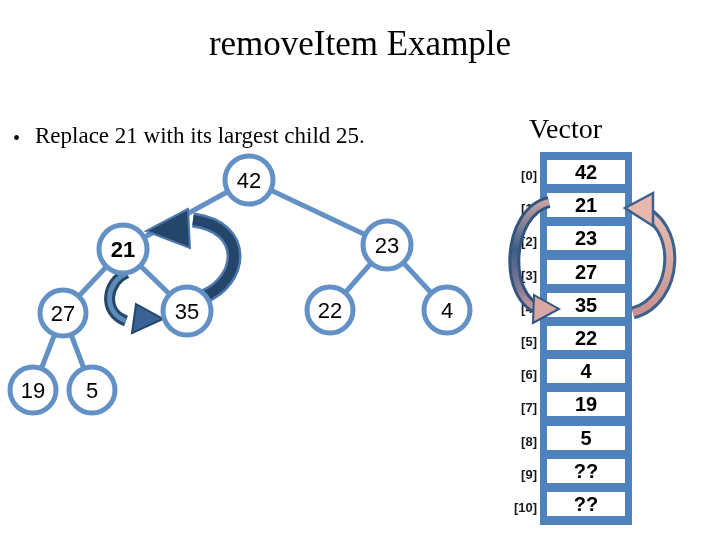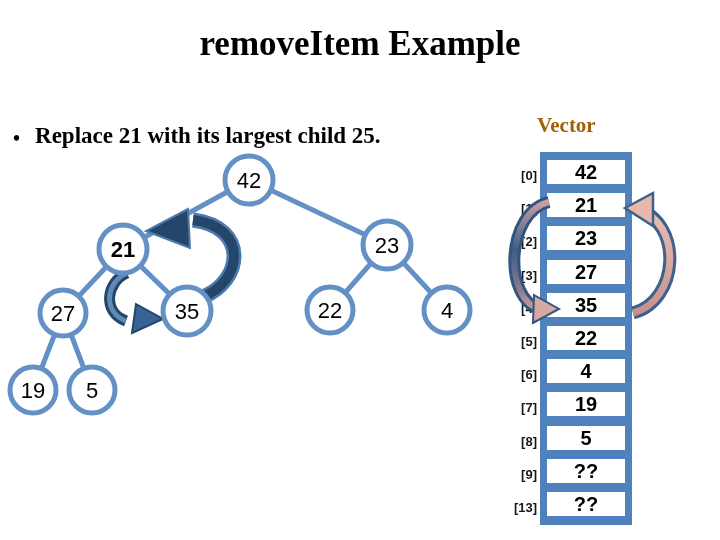--- a/index.html
+++ b/index.html
@@ -1,24 +1,24 @@
 <!DOCTYPE html>
 <html><head>
 <meta charset="utf-8">
 <style>
   html,body{margin:0;padding:0;background:#fff;}
   .slide{position:relative;width:720px;height:540px;background:#ffffff;overflow:hidden;
          font-family:"Liberation Sans",sans-serif;}
-  .serif{font-family:"Liberation Serif",serif;font-weight:bold;}
+  .serif{font-family:"Liberation Serif",serif;}
   .title{position:absolute;top:24px;left:0;width:720px;text-align:center;
          font-size:35px;color:#000;}
   .bullet-line{position:absolute;top:123px;left:13px;display:flex;align-items:flex-start;
          font-size:23px;color:#000;}
   .bullet-glyph{font-size:20px;line-height:30px;margin-right:15px;}
-  .vector-title{position:absolute;top:113px;left:529px;font-size:21px;color:#a16207;margin-left:8px;}
+  .vector-title{position:absolute;top:113px;left:529px;font-size:28px;color:#000000;}
   svg{position:absolute;left:0;top:0;}
   .tree-svg{width:720px;height:540px;}
   .node-text{font-family:"Liberation Sans",sans-serif;font-size:22px;fill:#000;}
   .node-text.bold{font-weight:bold;}
   .vector-frame{position:absolute;left:540px;top:152px;width:92px;height:373px;
          background:#4F81BD;}
   .vector-cell{position:absolute;left:7px;width:78px;height:24px;background:#ffffff;
          text-align:center;font-size:20px;font-weight:bold;line-height:24px;color:#000;}
   .vector-index{position:absolute;left:494px;width:43px;height:17px;text-align:right;
          font-size:13px;font-weight:bold;color:#17171f;line-height:17px;}
@@ -132,21 +132,21 @@
   <div class="vector-index" style="top:167px">[0]</div>
   <div class="vector-index" style="top:200px">[1]</div>
   <div class="vector-index" style="top:233px">[2]</div>
   <div class="vector-index" style="top:267px">[3]</div>
   <div class="vector-index" style="top:300px">[4]</div>
   <div class="vector-index" style="top:333px">[5]</div>
   <div class="vector-index" style="top:366px">[6]</div>
   <div class="vector-index" style="top:399px">[7]</div>
   <div class="vector-index" style="top:433px">[8]</div>
   <div class="vector-index" style="top:466px">[9]</div>
-  <div class="vector-index" style="top:499px">[13]</div>
+  <div class="vector-index" style="top:499px">[10]</div>
 
   <svg class="arrows-svg" viewBox="0 0 720 540">
     <defs>
       <linearGradient id="gradL" gradientUnits="userSpaceOnUse" x1="0" y1="196" x2="0" y2="315">
         <stop offset="0" stop-color="#D9A8A4"></stop>
         <stop offset="0.45" stop-color="#3A5E88"></stop>
         <stop offset="0.78" stop-color="#8A7A92"></stop>
         <stop offset="1" stop-color="#D9A8A4"></stop>
       </linearGradient>
       <linearGradient id="gradR" gradientUnits="userSpaceOnUse" x1="0" y1="200" x2="0" y2="320">

